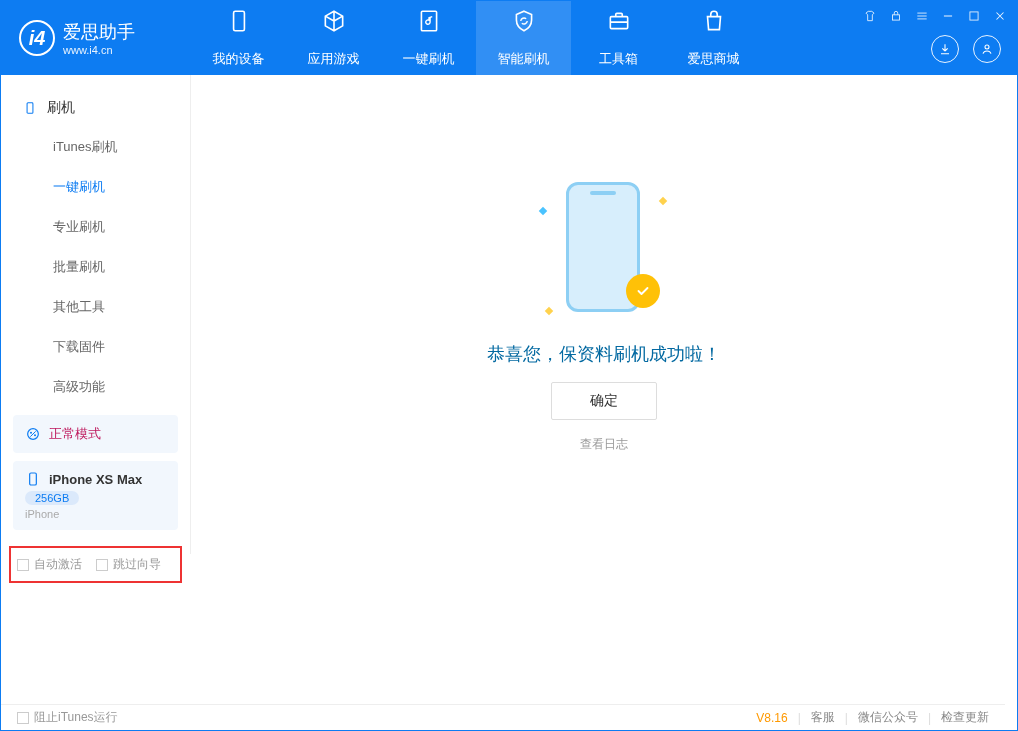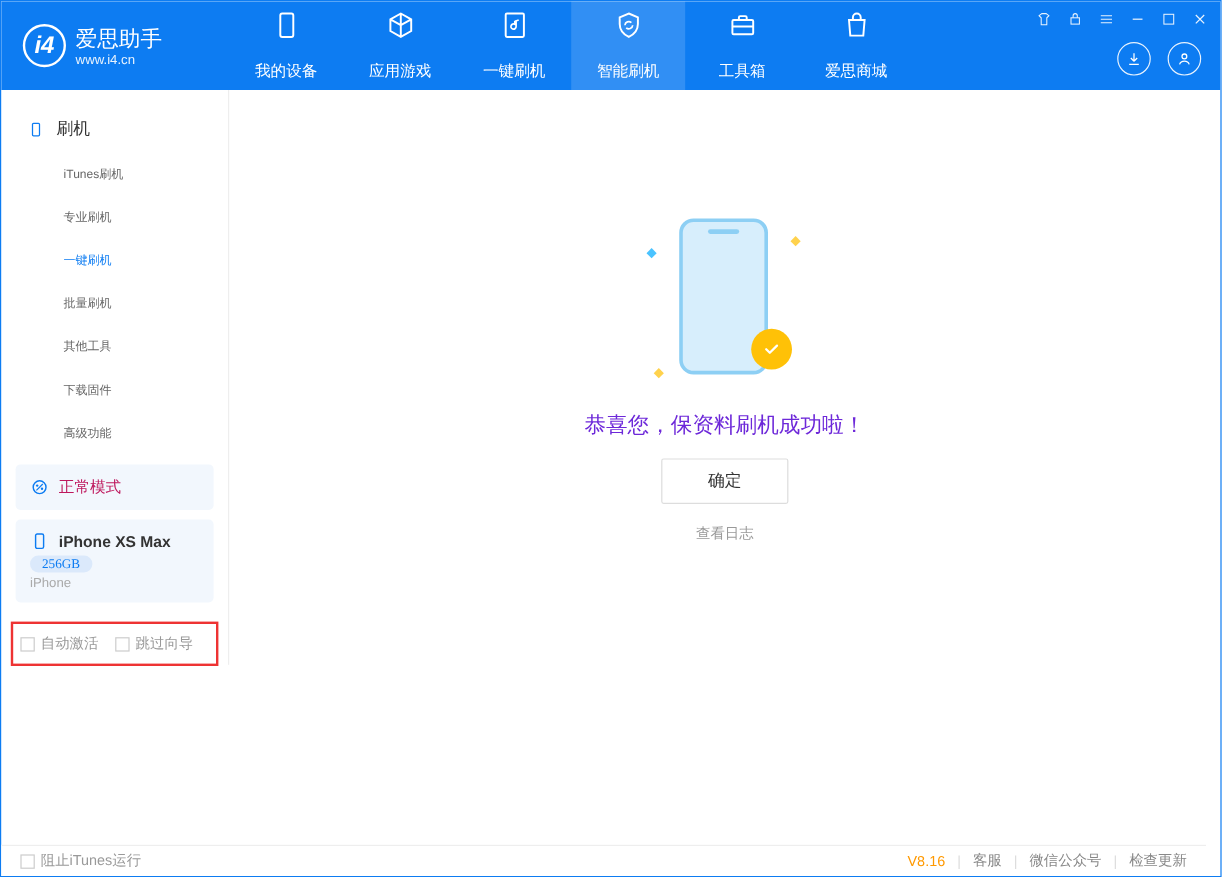--- a/index.html
+++ b/index.html
@@ -22,45 +22,45 @@
 .window-controls .wc { width: 14px; height: 14px; cursor: pointer; opacity: .9; display:flex; align-items:center; justify-content:center;}
 .header-right-icons { position: absolute; bottom: 12px; right: 16px; display: flex; gap: 14px; }
 .hr-icon { width: 28px; height: 28px; border: 1.5px solid rgba(255,255,255,.9); border-radius: 50%; display: flex; align-items: center; justify-content: center; cursor: pointer; }
 
 
 .body { display: flex; height: 479px; }
 .sidebar { width: 190px; border-right: 1px solid #eee; display: flex; flex-direction: column; }
 .sidebar-scroll { flex: 1; padding-top: 14px; }
 .side-section { font-size: 14px; color: #333; padding: 10px 22px; display: flex; align-items: center; gap: 10px; }
 .side-section .sec-icon { width: 14px; height: 14px; }
-.side-item { font-size: 10px; color: #666; padding: 11px 0 11px 52px; cursor: pointer; }
+.side-item { font-size: 13px; color: #666; padding: 11px 0 11px 52px; cursor: pointer; }
 .side-item.active { color: #0d7cf2; }
 
 .device-box { margin: 8px 12px; background: #f2f7fd; border-radius: 4px; padding: 10px 12px; font-size: 13px; color: #be185d; display: flex; align-items: center; gap: 8px; }
 .device-box2 { margin: 0 12px 10px 12px; background: #f2f7fd; border-radius: 4px; padding: 10px 12px; font-size: 13px; color: #333; }
 .device-name { font-weight: 600; }
-.capacity { display: inline-block; background: #dbe9fb; color: #0d7cf2; border-radius: 10px; padding: 1px 10px; font-size: 11px; margin-top: 4px; font-family: Liberation Serif, serif; }
+.capacity { display: inline-block; background: #dbe9fb; color: #0d7cf2; border-radius: 10px; padding: 1px 10px; font-size: 11px; margin-top: 4px; }
 .device-type { color: #aaa; font-size: 11px; margin-top: 3px; }
 
 .red-box { border: 2px solid #e33; margin: 6px 8px 0 8px; padding: 8px 6px; display: flex; gap: 14px; align-items: center; }
 .checkbox-row { display: flex; align-items: center; gap: 5px; font-size: 12px; color: #999; }
 .fake-check { width: 12px; height: 12px; border: 1px solid #ccc; background: #fff; }
 
 
 .main { flex: 1; display: flex; flex-direction: column; align-items: center; justify-content: center; gap: 16px; position: relative; }
 .illus { width: 120px; height: 150px; position: relative; }
 .phone { width: 74px; height: 130px; border: 3px solid #8dcff4; border-radius: 12px; background: #d7eefc; position: absolute; left: 22px; top: 6px; }
 .phone::before { content:""; position:absolute; top:6px; left:50%; transform:translateX(-50%); width:26px; height:4px; background:#8dcff4; border-radius:3px;}
 .check-badge { position: absolute; right: 4px; bottom: 18px; width: 34px; height: 34px; background: #ffc107; border-radius: 50%; display:flex; align-items:center; justify-content:center; }
 .spark { position:absolute; width:6px; height:6px; background:#ffd24d; transform: rotate(45deg); }
 .spark.s1 { left:-4px; top:32px; background:#4ac3ff;}
 .spark.s2 { right:-2px; top:22px;}
 .spark.s3 { left:2px; bottom:12px;}
 
-.success-text { font-size: 18px; color: #6d28d9; }
+.success-text { font-size: 18px; color: #0369a1; }
 .ok-btn { border: 1px solid #ddd; background: #fff; padding: 9px 38px; font-size: 14px; color: #333; cursor: pointer; border-radius: 2px; }
 .log-link { font-size: 12px; color: #999; cursor: pointer; }
 
 
 .footer { height: 26px; border-top: 1px solid #eee; display: flex; align-items: center; padding: 0 16px; font-size: 12px; color: #888; position:absolute; bottom:0; left:0; right:12px; background:#fff;}
 .footer-left { display: flex; align-items: center; gap: 6px; }
 .footer-right { margin-left: auto; display: flex; align-items: center; gap: 10px; }
 .footer-sep { color: #ddd; }
 .version { color: #ff9900; }
 .footer-link { cursor: pointer; }
@@ -170,22 +170,22 @@
 <div class="body">
   <div class="sidebar">
     <div class="sidebar-scroll">
       <div class="side-section">
         <svg class="sec-icon" viewBox="0 0 24 24">
             <rect x="7" y="3" width="10" height="18" rx="1.5" fill="none" stroke="#0d7cf2" stroke-width="1.8"></rect>
           </svg>
         <span>刷机</span>
       </div>
       <div class="side-item">iTunes刷机</div>
+      <div class="side-item active">一键刷机</div>
       <div class="side-item">专业刷机</div>
-      <div class="side-item active">一键刷机</div>
       <div class="side-item">批量刷机</div>
 
       <div class="side-item">其他工具</div>
       <div class="side-item">下载固件</div>
       <div class="side-item">高级功能</div>
     </div>
 
     <div class="device-box">
       <svg width="16" height="16" viewBox="0 0 24 24">
           <circle cx="12" cy="12" r="8" fill="none" stroke="#0d7cf2" stroke-width="1.8"></circle>

